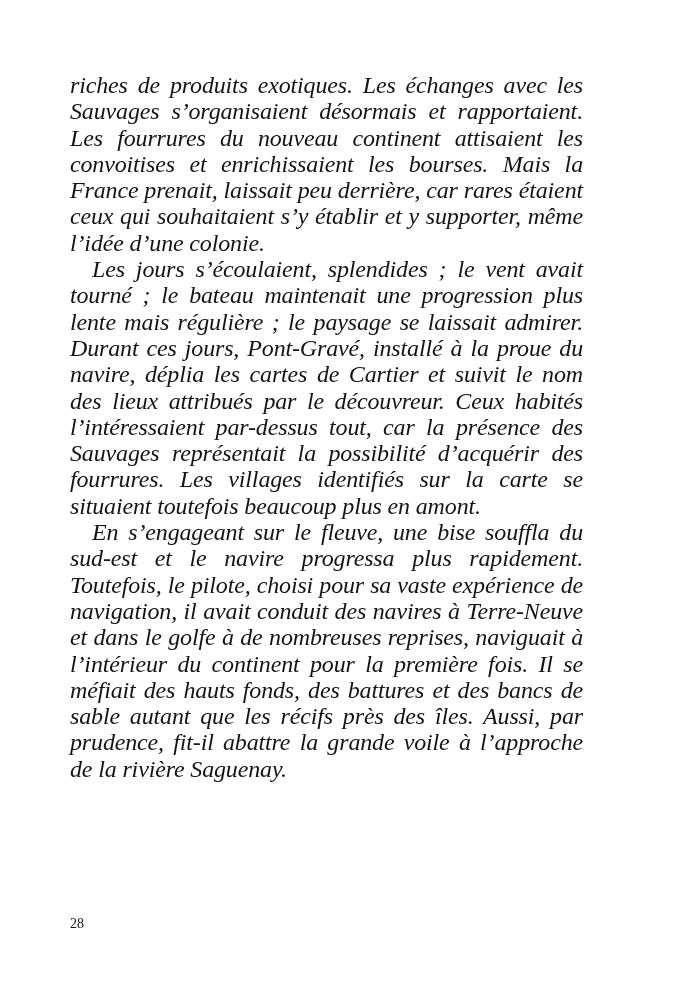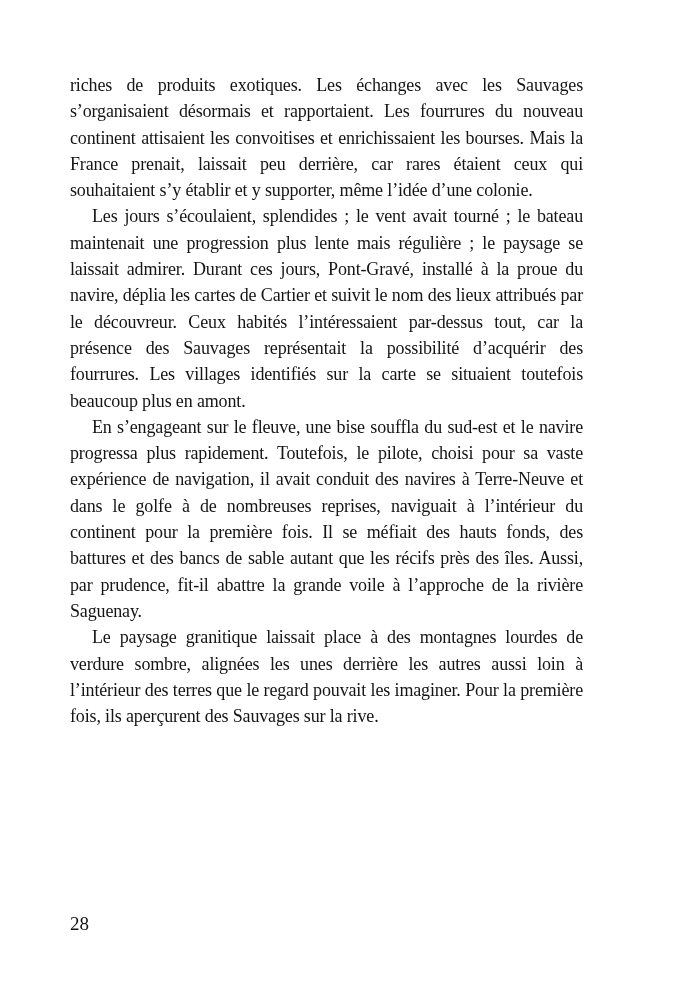--- a/index.html
+++ b/index.html
@@ -13,45 +13,45 @@
       position: relative;
       overflow: hidden;
       color: #141414;
     }
     .page-body {
       position: absolute;
       left: 70px;
       top: 72px;
       width: 513px;
       font-family: "Liberation Serif", serif;
-      font-size: 18px;
+      font-style: italic;
+      font-size: 24px;
       line-height: 26.3px;
       text-align: justify;
       letter-spacing: -0.15px;
     }
     .para {
       margin: 0;
       text-indent: 22px;
     }
     .para.first {
       text-indent: 0;
     }
     .page-number {
       position: absolute;
       left: 70px;
       top: 912px;
       font-family: "Liberation Serif", serif;
-      font-size: 19px;
+      font-size: 14px;
       line-height: 24px;
       color: #141414;
     }
   </style>
 </head>
 <body>
 
 <div class="page-body">
   <p class="para first">riches de produits exotiques. Les échanges avec les Sauvages s’organisaient désormais et rapportaient. Les fourrures du nouveau continent attisaient les convoitises et enrichissaient les bourses. Mais la France prenait, laissait peu derrière, car rares étaient ceux qui souhaitaient s’y établir et y supporter, même l’idée d’une colonie.</p>
   <p class="para">Les jours s’écoulaient, splendides ; le vent avait tourné ; le bateau maintenait une progression plus lente mais régulière ; le paysage se laissait admirer. Durant ces jours, Pont-Gravé, installé à la proue du navire, déplia les cartes de Cartier et suivit le nom des lieux attribués par le découvreur. Ceux habités l’intéressaient par-dessus tout, car la présence des Sauvages représentait la possibilité d’acquérir des fourrures. Les villages identifiés sur la carte se situaient toutefois beaucoup plus en amont.</p>
   <p class="para">En s’engageant sur le fleuve, une bise souffla du sud-est et le navire progressa plus rapidement. Toutefois, le pilote, choisi pour sa vaste expérience de navigation, il avait conduit des navires à Terre-Neuve et dans le golfe à de nombreuses reprises, naviguait à l’intérieur du continent pour la première fois. Il se méfiait des hauts fonds, des battures et des bancs de sable autant que les récifs près des îles. Aussi, par prudence, fit-il abattre la grande voile à l’approche de la rivière Saguenay.</p>
-  <p class="para">Le paysage granitique laissait place à des montagnes lourdes de verdure sombre, alignées les unes derrière les autres aussi loin à l’intérieur des terres que le regard pouvait les imaginer. Pour la première fois, ils aperçurent des Sauvages sur la rive.</p>
 </div>
 
 <div class="page-number">28</div>
 
 </body></html>

